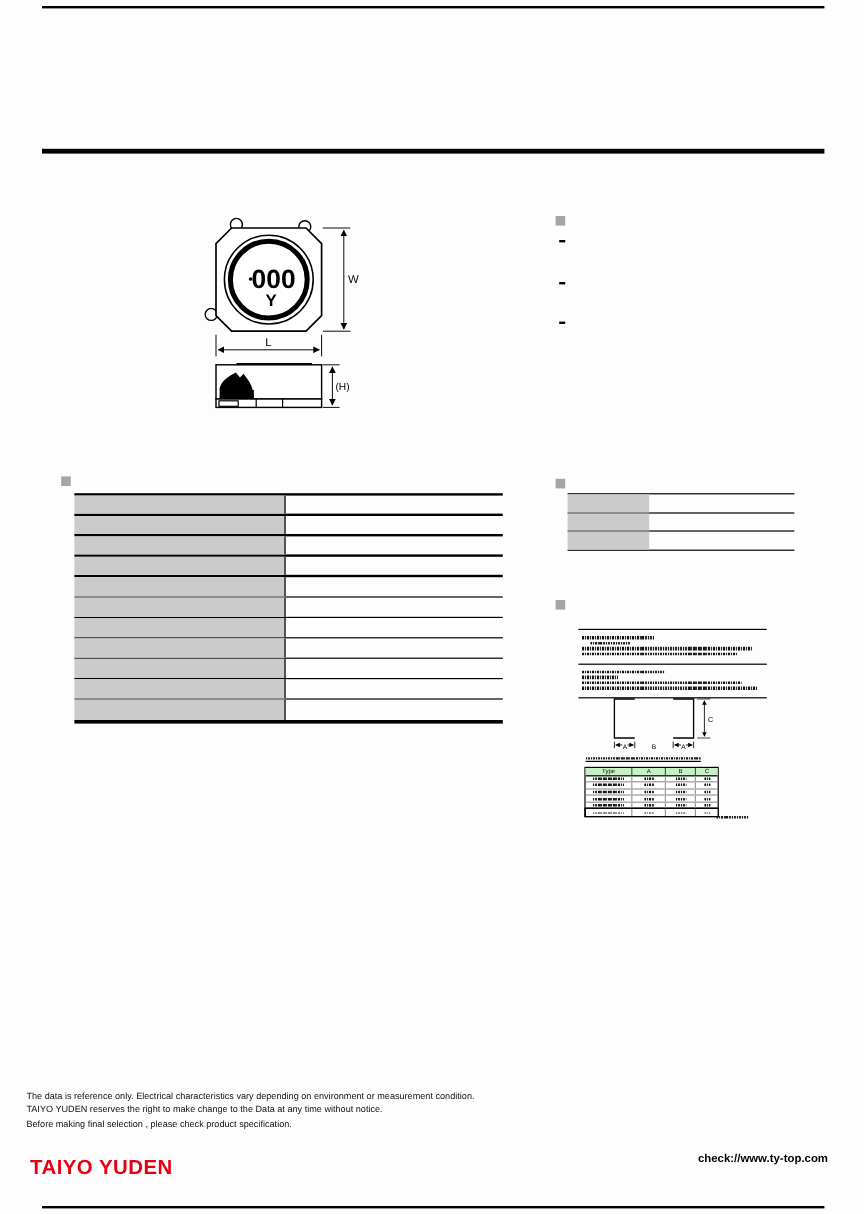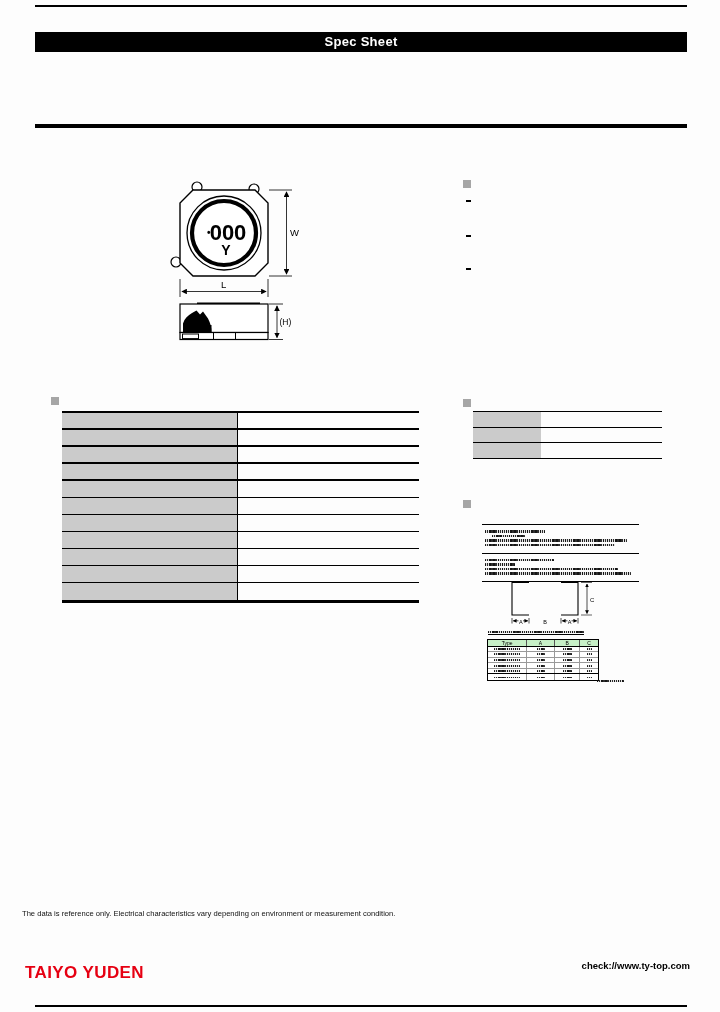--- a/index.html
+++ b/index.html
@@ -66,21 +66,20 @@
 
   svg{position:absolute;overflow:visible;}
   svg text{font-family:"Liberation Sans",sans-serif;fill:#000;}
 </style>
 </head>
 <body>
 
 <div id="page">
 
   <div class="rule" style="left:35px;top:5px;width:652px;height:2.4px;"></div>
-  <div id="spec-bar">Spec Sheet</div>
   <div class="rule" style="left:35px;top:124px;width:652px;height:4px;"></div>
 
   <svg style="left:150px;top:170px;" width="200" height="190" viewBox="0 0 200 190">
     <defs>
       <marker id="ah1" viewBox="0 0 8 8" refX="7" refY="4" markerWidth="7" markerHeight="7" orient="auto-start-reverse">
         <path d="M0,0 L8,4 L0,8 Z" fill="#000"></path>
       </marker>
     </defs>
 
     <g>
@@ -343,18 +342,20 @@
           </div>
         </div>
       </div>
   </div>
   <div id="unit-note">
     <div class="smudge" style="width:100%;"></div>
   </div>
 
   <div id="disclaimers">
     <div>The data is reference only. Electrical characteristics vary depending on environment or measurement condition.</div>
+    <div>TAIYO YUDEN reserves the right to make change to the Data at any time without notice.</div>
+    <div>Before making final selection , please check product specification.</div>
   </div>
   <div id="brand-logo">TAIYO YUDEN</div>
   <div id="site-url">check://www.ty-top.com</div>
   <div class="rule" style="left:35px;top:1005px;width:652px;height:2px;"></div>
 
 </div>
 
 </body></html>

